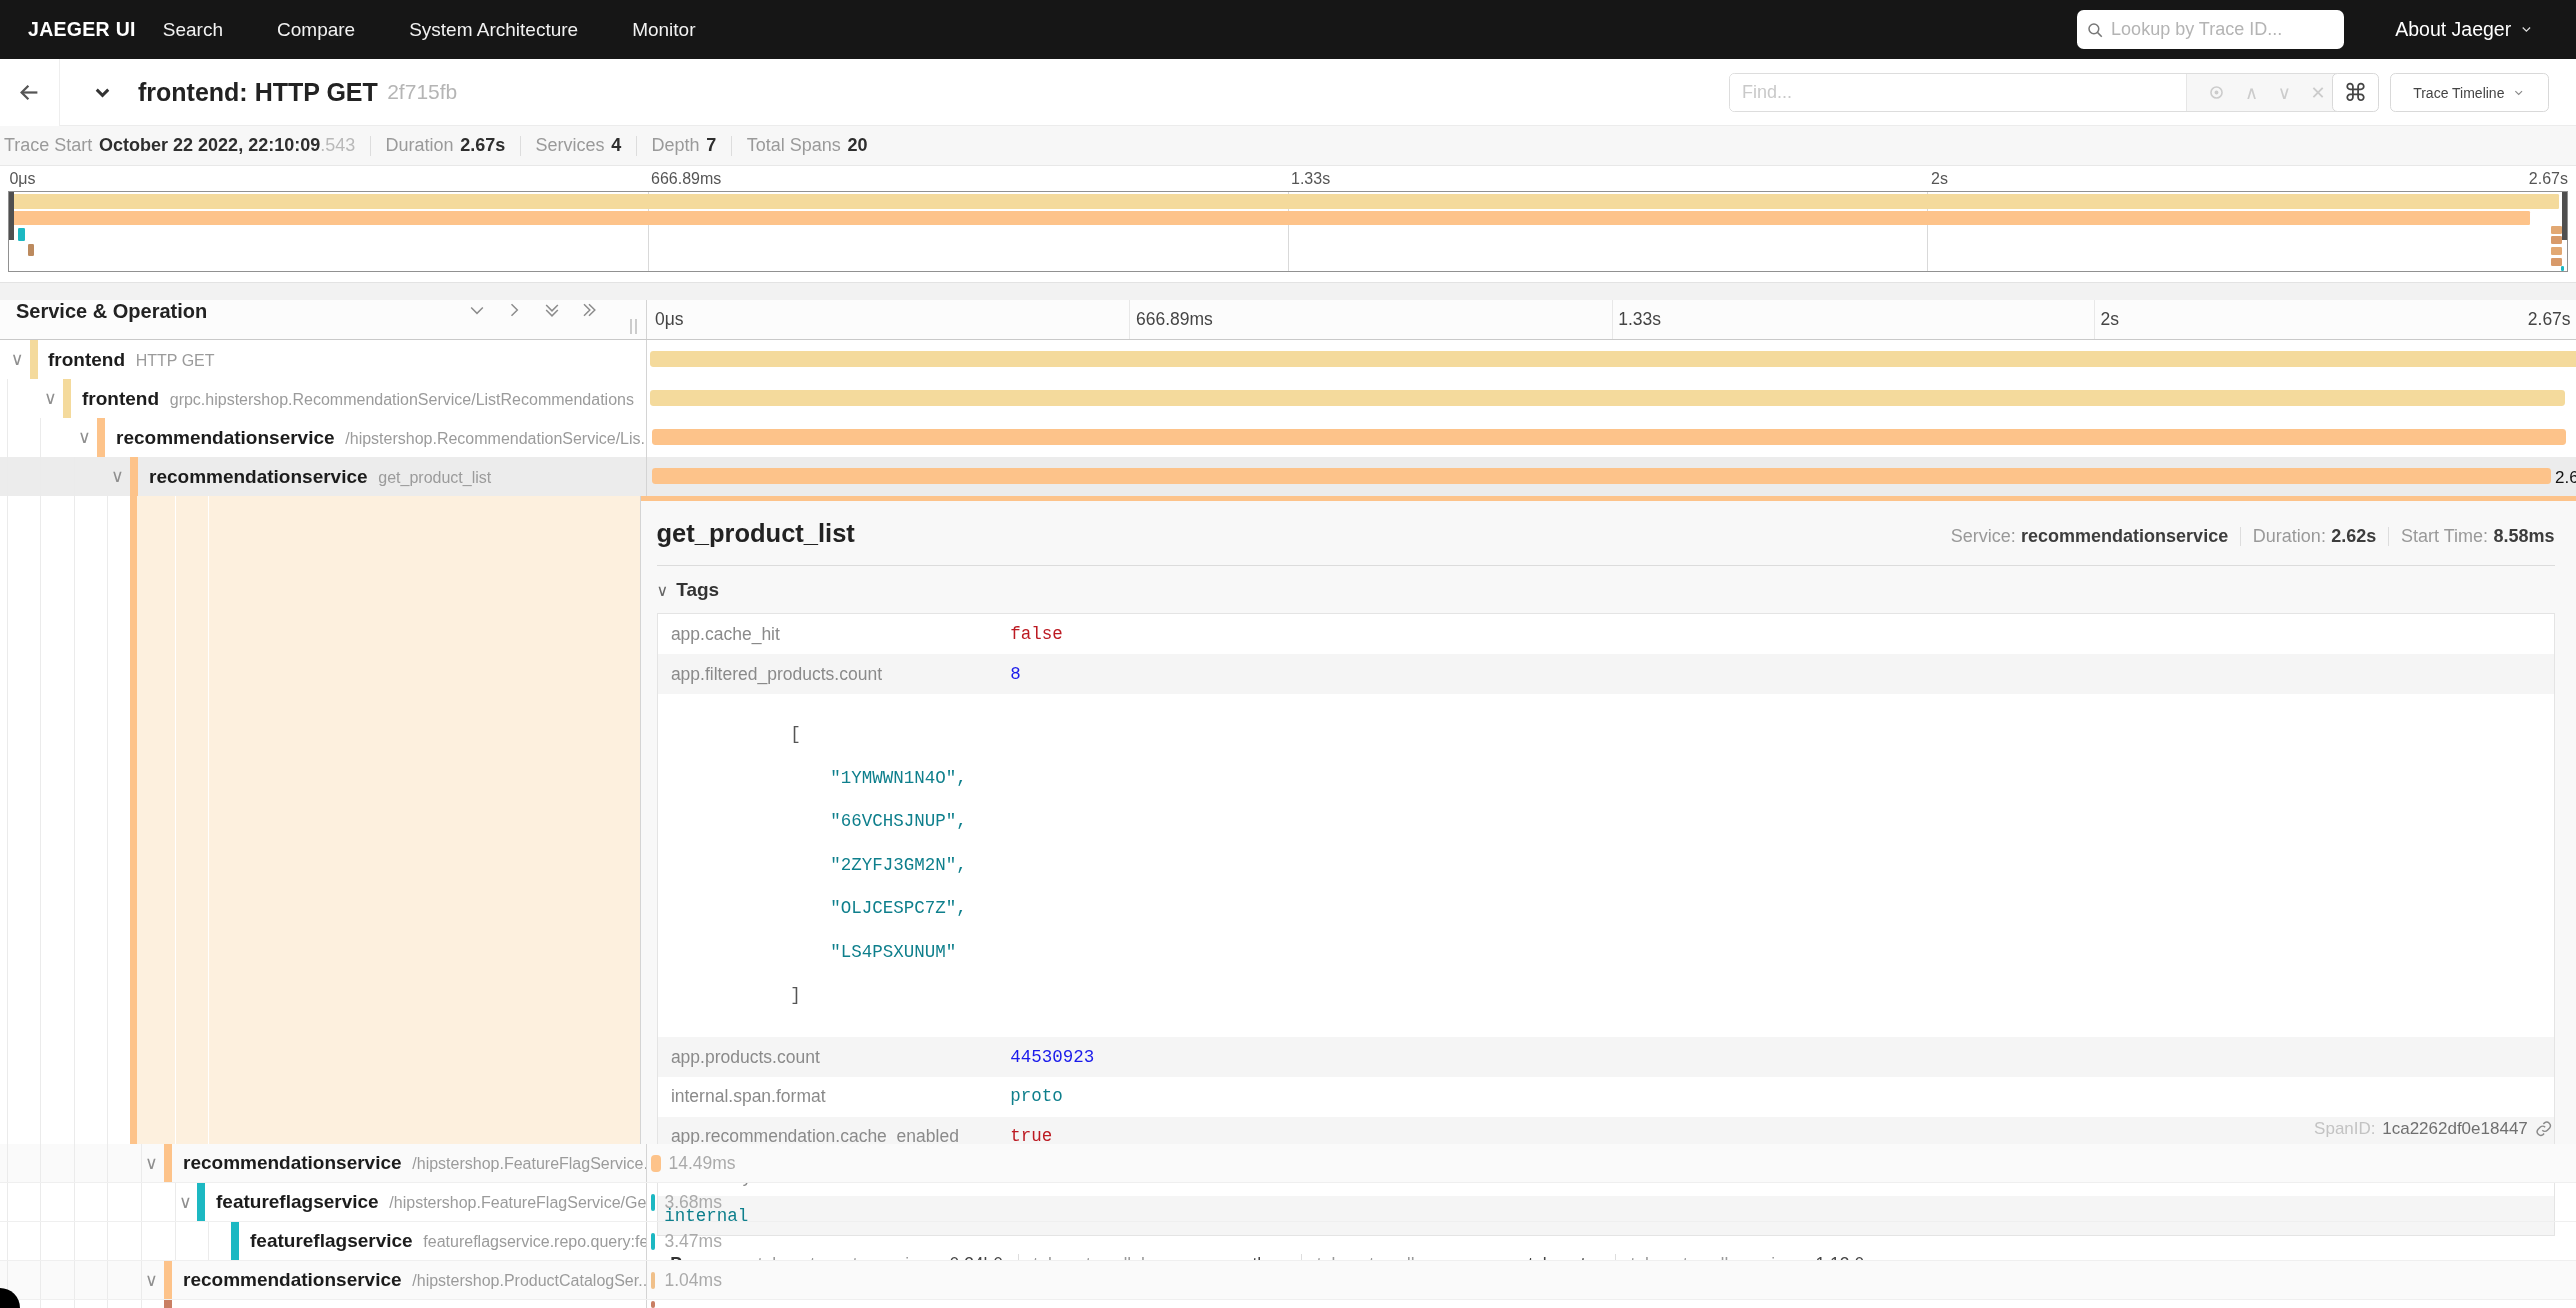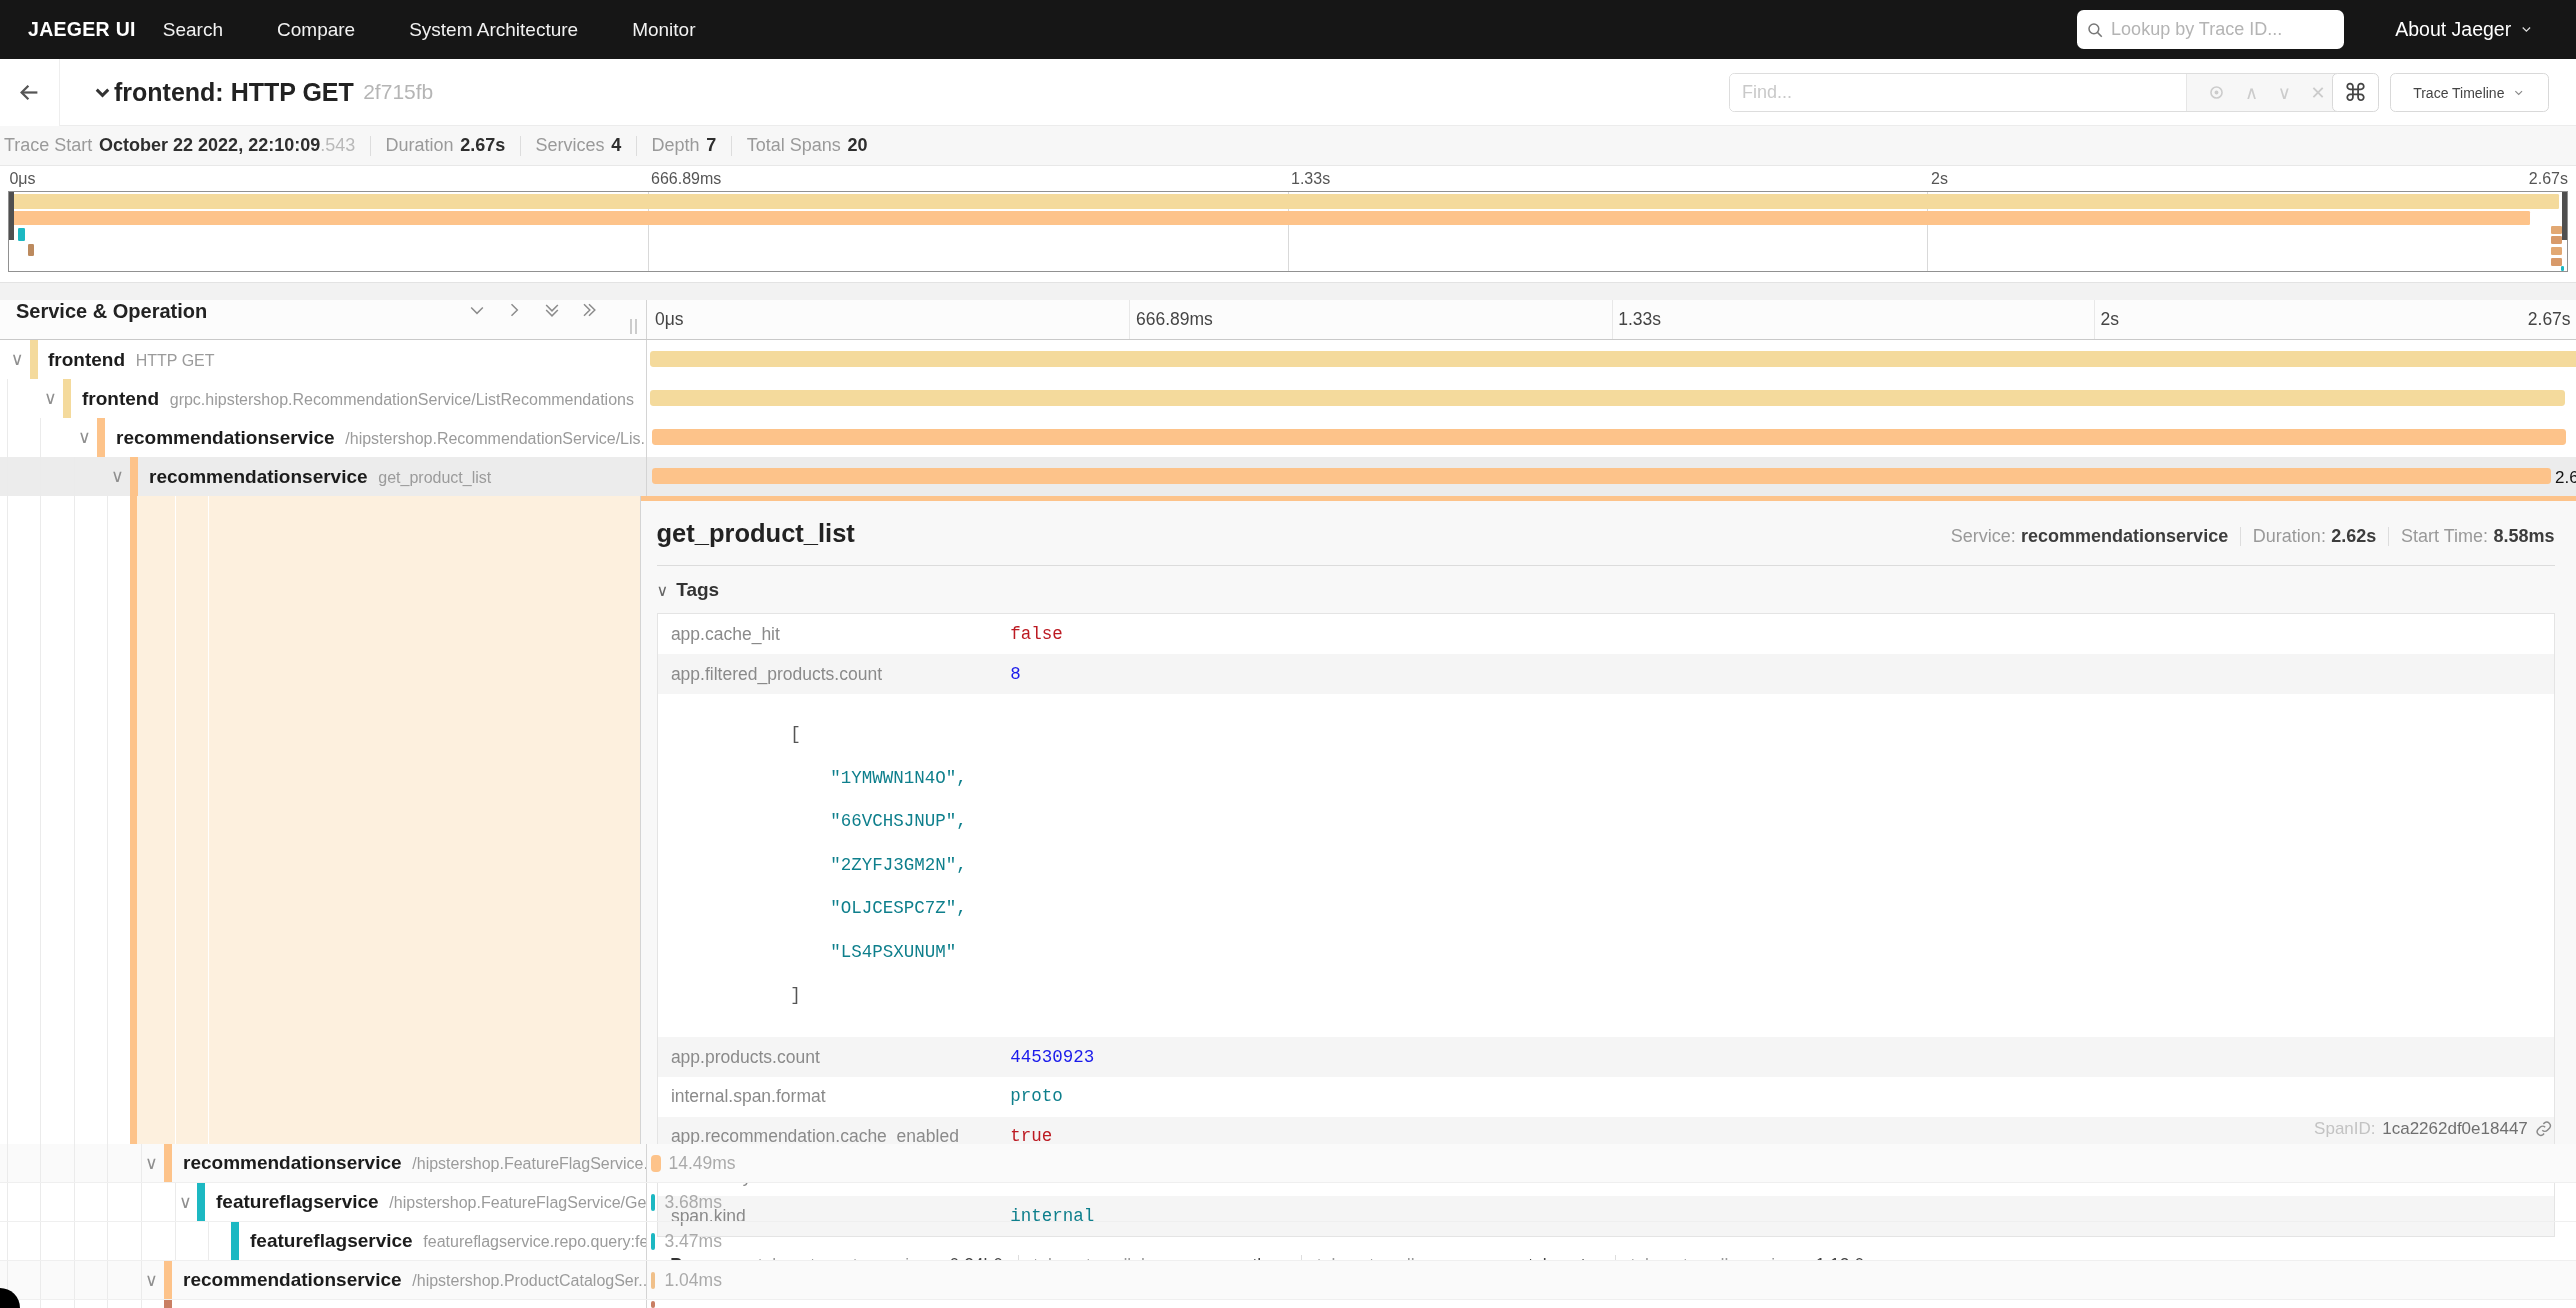--- a/index.html
+++ b/index.html
@@ -14,21 +14,21 @@
   .navitem:first-of-type { margin-left:24px; }
   .nav-search { position:absolute; right:232px; top:10px; width:267px; height:39px; background:#fff; border-radius:6.7px; display:flex; align-items:center; padding:0 9.4px; }
   .nav-search input { border:none; outline:none; font-size:18px; color:#333; width:100%; margin-left:6.7px; font-family:"Liberation Sans", sans-serif; }
   .nav-search input::placeholder { color:#b4b4b4; }
   .about { position:absolute; right:42px; top:0; height:59px; display:flex; align-items:center; color:#fff; font-size:19.5px; gap:8px; cursor:pointer; }
 
   
   .trace-header { position:absolute; left:0; top:59px; width:100%; height:67px; background:#fff; border-bottom:0.7px solid #ececec; display:flex; align-items:center; }
   .backbtn { width:60px; height:67px; display:flex; align-items:center; justify-content:center; border-right:0.7px solid #eee; background:#fff; border-top:none;border-left:none;border-bottom:none; cursor:pointer; }
   .title-collapse { margin-left:31px; cursor:pointer; display:flex; align-items:center; }
-  .page-title { font-size:25px; font-weight:bold; color:#222; margin-left:0; }
+  .page-title { font-size:25px; font-weight:bold; color:#222; margin-left:24px; }
   .trace-id { font-size:21px; font-weight:normal; color:#b5b5b5; margin-left:9.4px; }
   .find-group { position:absolute; left:1729px; top:14px; width:617px; height:39px; border:0.7px solid #ddd; border-radius:5.4px; display:flex; overflow:hidden; background:#fff; }
   .find-input { flex:1; border:none; outline:none; font-size:18px; padding:0 12px; color:#333; font-family:"Liberation Sans", sans-serif; }
   .find-input::placeholder { color:#c9c9c9; }
   .find-suffix { width:159px; background:#f7f7f7; border-left:0.7px solid #e6e6e6; display:flex; align-items:center; justify-content:space-evenly; color:#ccc; font-size:18px; }
   .find-suffix span { cursor:pointer; }
   .kbd-btn { position:absolute; left:2332px; top:14px; width:47px; height:39px; border:0.7px solid #d9d9d9; border-radius:5.4px; background:#fff; font-size:24px; color:#444; cursor:pointer; line-height:36px; text-align:center; }
   .view-select { position:absolute; left:2390px; top:14px; width:159px; height:39px; border:0.7px solid #d9d9d9; border-radius:5.4px; background:#fff; display:flex; align-items:center; justify-content:center; gap:8px; font-size:14px; color:#444; cursor:pointer; }
 
   
@@ -371,21 +371,20 @@
         </div>
         <div class="tagrow">
           <span class="k">app.recommendation.cache_enabled</span>
           <span class="v v-bool">true</span>
         </div>
         <div class="tagrow">
           <span class="k">otel.library.name</span>
           <span class="v v-str">recommendationservice</span>
         </div>
         <div class="tagrow">
-          <span class="k">span.kind</span>
           <span class="v v-str">internal</span>
         </div>
       </div>
       <div class="process">
         <span class="pchev">›</span>
         <span class="plabel">Process:</span>
         <span class="pitem">
           <span class="pk">telemetry.auto.version</span>
             <span class="peq">=</span>
             <span class="pv">0.34b0</span>

